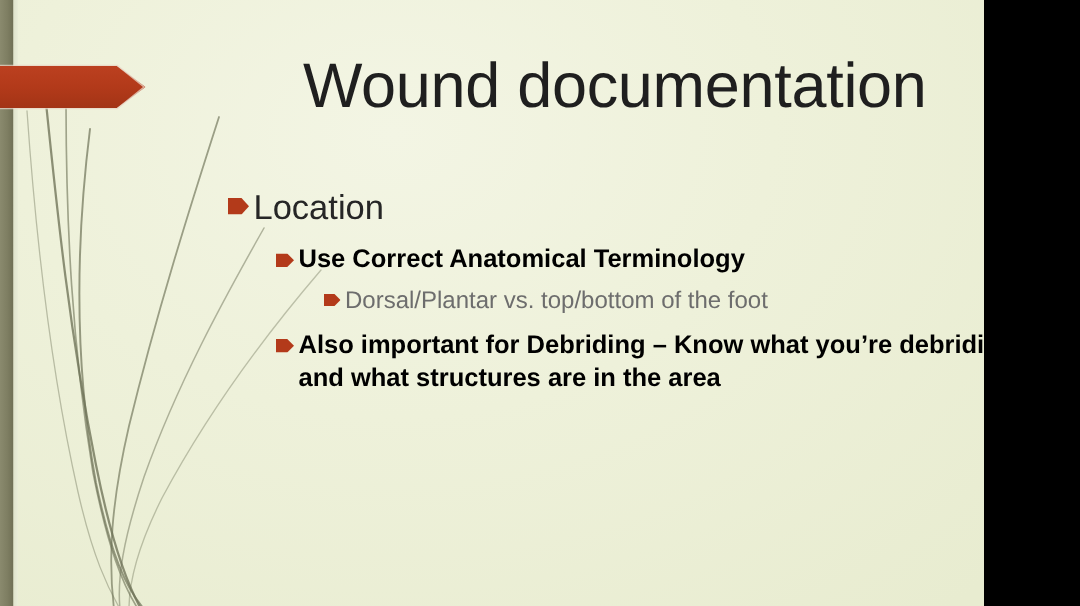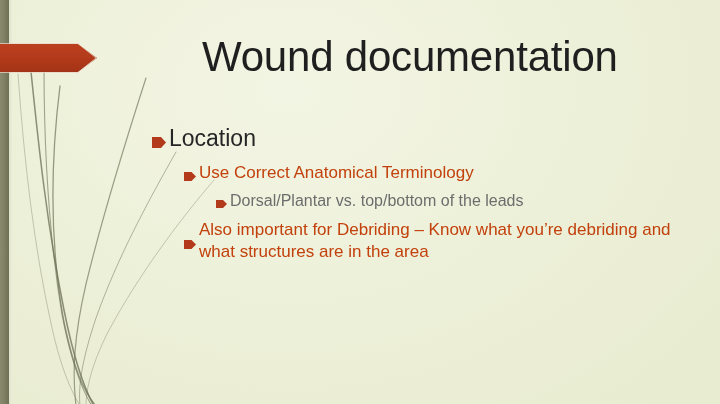--- a/index.html
+++ b/index.html
@@ -4,21 +4,21 @@
 <title>Wound documentation</title>
 <style>
   html, body {
     margin: 0;
     padding: 0;
     background: #000;
   }
 
   #slide {
     position: relative;
-    width: 720px;
+    width: 656px;
     height: 404px;
     overflow: hidden;
     font-family: "Liberation Sans", sans-serif;
     background: #edf0d8;
   }
 
   
   #bg-wash {
     position: absolute;
     inset: 0;
@@ -83,21 +83,21 @@
   
   #body {
     position: absolute;
     left: 152px;
     top: 124px;
     width: 530px;
   }
 
   .bullet-row {
     display: flex;
-    align-items: center;
+    align-items: flex-start;
   }
 
   .marker {
     flex: 0 0 auto;
     display: block;
   }
 
   .btext {
     flex: 1 1 auto;
   }
@@ -125,21 +125,22 @@
   }
   .lvl2 .marker {
     width: 12px;
     height: 9px;
     margin-top: 7px;
     margin-right: 3px;
   }
   .lvl2 .btext {
     font-size: 17px;
     line-height: 22px;
-    color: #c2410c;
+    color: #000000;
+    font-weight: bold;
   }
 
   
   .lvl3 {
     margin: 0 0 8px 0;
     padding-left: 64px;
   }
   .lvl3 .marker {
     width: 11px;
     height: 8px;
@@ -204,21 +205,21 @@
         <path d="M 0 0 L 7.5 0 L 12 4.5 L 7.5 9 L 0 9 Z" fill="#b33a1a"></path>
       </svg>
       <span class="btext">Use Correct Anatomical Terminology</span>
     </div>
 
 
     <div class="bullet-row lvl3">
       <svg class="marker" viewBox="0 0 11 8" preserveAspectRatio="none">
         <path d="M 0 0 L 7 0 L 11 4 L 7 8 L 0 8 Z" fill="#b33a1a"></path>
       </svg>
-      <span class="btext">Dorsal/Plantar vs. top/bottom of the leads</span>
+      <span class="btext">Dorsal/Plantar vs. top/bottom of the foot</span>
     </div>
 
     <div class="bullet-row lvl2 gap-top">
       <svg class="marker" viewBox="0 0 12 9" preserveAspectRatio="none">
         <path d="M 0 0 L 7.5 0 L 12 4.5 L 7.5 9 L 0 9 Z" fill="#b33a1a"></path>
       </svg>
       <span class="btext">Also important for Debriding – Know what you’re debriding and what structures are in the area</span>
     </div>
 
   </div>

